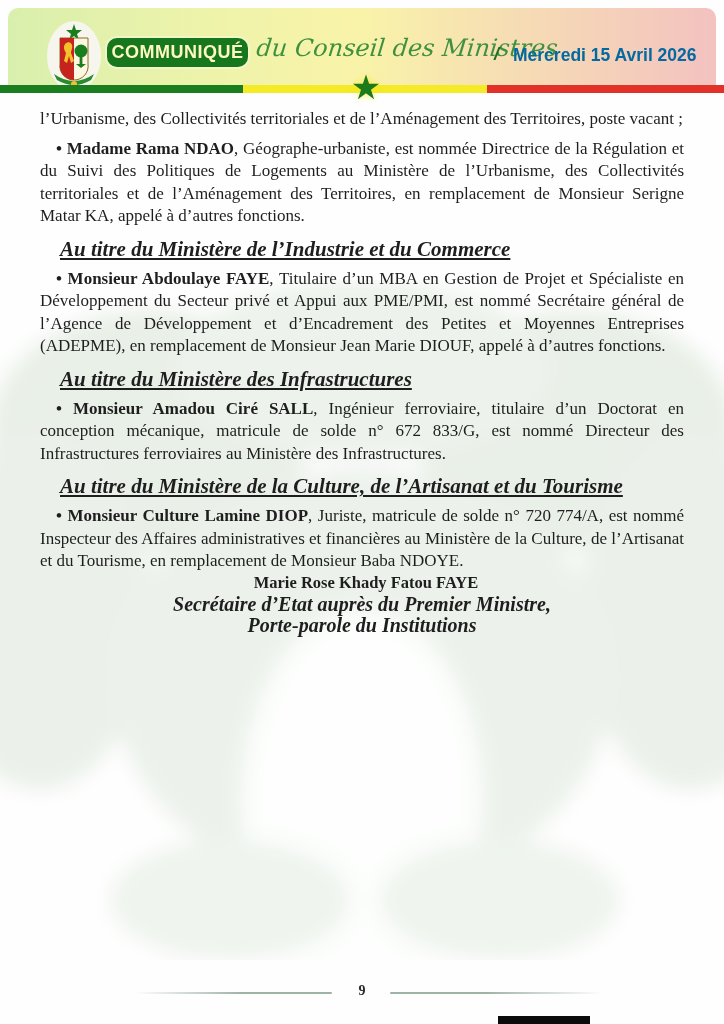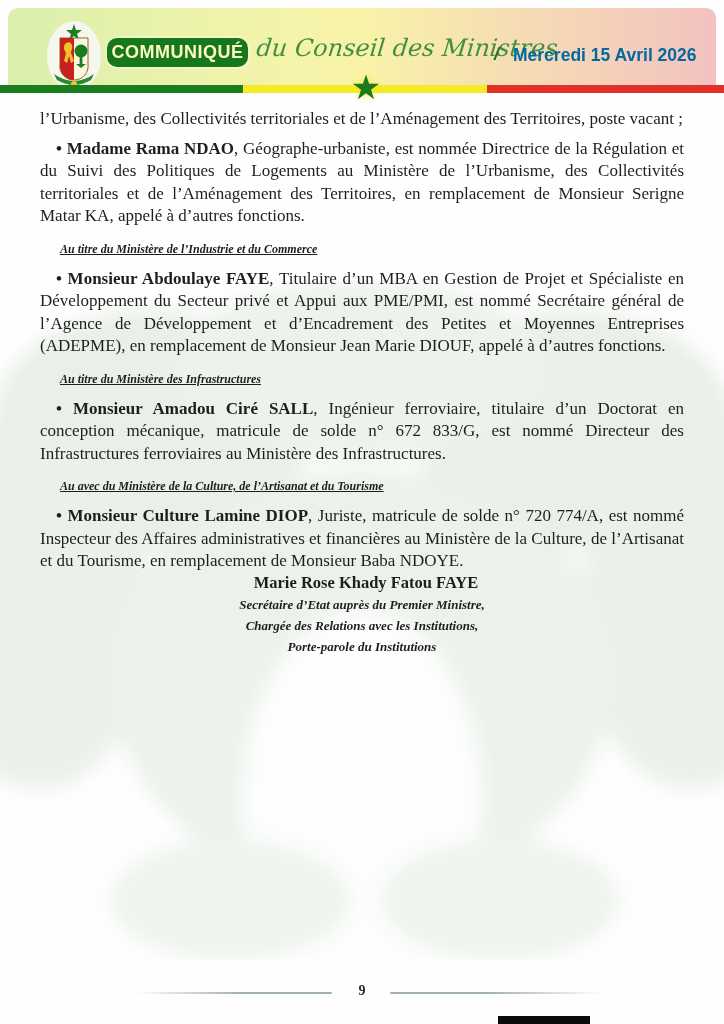--- a/index.html
+++ b/index.html
@@ -43,27 +43,27 @@
     position:absolute;left:344px;top:68px;width:44px;height:40px;z-index:3;
     font-size:34px;line-height:40px;text-align:center;color:#1c7a1c;
     text-shadow:0 0 6px rgba(244,234,37,.9);
   }
   
   .content{position:absolute;left:40px;top:108px;width:644px;z-index:1;}
   .content p{margin:0 0 7px 0;font-size:17px;line-height:22.5px;text-align:justify;}
   .content p.bullet{text-indent:16px;}
   .content .blt{font-weight:bold;}
   .heading{
-    margin:10px 0 8px 20px;font-size:12px;line-height:22px;font-weight:bold;font-style:italic;
+    margin:10px 0 8px 20px;font-size:21px;line-height:22px;font-weight:bold;font-style:italic;
     text-decoration:underline;width:fit-content;
   }
   
   .signature{position:absolute;left:0;top:572px;width:724px;text-align:center;z-index:1;}
   .sig-name{font-weight:bold;font-size:16.5px;line-height:21px;margin-bottom:1px;padding-left:8px;}
-  .sig-line{font-weight:bold;font-style:italic;font-size:13px;line-height:21px;}
+  .sig-line{font-weight:bold;font-style:italic;font-size:20px;line-height:21px;}
   
   .footer{position:absolute;left:0;top:980px;width:724px;height:44px;z-index:2;}
   .pg-line{position:absolute;top:12px;height:2px;border-radius:1px;}
   .pg-line.left{left:135px;width:197px;background:linear-gradient(to right,rgba(160,178,166,0),#9fb2a6 55%,#9fb2a6);}
   .pg-line.right{left:390px;width:212px;background:linear-gradient(to left,rgba(160,178,166,0),#9fb2a6 55%,#9fb2a6);}
   .pg-num{
     position:absolute;left:0;top:3px;width:724px;text-align:center;
     font-size:14px;font-weight:bold;color:#2a2a2a;font-family:"Liberation Serif",serif;
   }
   .black-bar{position:absolute;left:498px;top:36px;width:92px;height:8px;background:#0b0b0b;}
@@ -132,30 +132,29 @@
     <p class="bullet"><span class="blt">•</span> <strong>Madame Rama NDAO</strong><span>, Géographe-urbaniste, est nommée Directrice de la Régulation et du Suivi des Politiques de Logements au Ministère de l’Urbanisme, des Collectivités territoriales et de l’Aménagement des Territoires, en remplacement de Monsieur Serigne Matar KA, appelé à d’autres fonctions.</span></p>
 
     <div class="heading">Au titre du Ministère de l’Industrie et du Commerce</div>
 
     <p class="bullet"><span class="blt">•</span> <strong>Monsieur Abdoulaye FAYE</strong><span>, Titulaire d’un MBA en Gestion de Projet et Spécialiste en Développement du Secteur privé et Appui aux PME/PMI, est nommé Secrétaire général de l’Agence de Développement et d’Encadrement des Petites et Moyennes Entreprises (ADEPME), en remplacement de Monsieur Jean Marie DIOUF, appelé à d’autres fonctions.</span></p>
 
     <div class="heading">Au titre du Ministère des Infrastructures</div>
 
     <p class="bullet"><span class="blt">•</span> <strong>Monsieur Amadou Ciré SALL</strong><span>, Ingénieur ferroviaire, titulaire d’un Doctorat en conception mécanique, matricule de solde n° 672 833/G, est nommé Directeur des Infrastructures ferroviaires au Ministère des Infrastructures.</span></p>
 
-    <div class="heading">Au avec du Ministère de la Culture, de l’Artisanat et du Tourisme</div>
+    <div class="heading">Au titre du Ministère de la Culture, de l’Artisanat et du Tourisme</div>
 
     <p class="bullet"><span class="blt">•</span> <strong>Monsieur Culture Lamine DIOP</strong><span>, Juriste, matricule de solde n° 720 774/A, est nommé Inspecteur des Affaires administratives et financières au Ministère de la Culture, de l’Artisanat et du Tourisme, en remplacement de Monsieur Baba NDOYE.</span></p>
 
   </div>
 
   <div class="signature">
     <div class="sig-name">Marie Rose Khady Fatou FAYE</div>
     <div class="sig-line">Secrétaire d’Etat auprès du Premier Ministre,</div>
-    <div class="sig-line">Chargée des Relations avec les Institutions,</div>
     <div class="sig-line">Porte-parole du Institutions</div>
   </div>
 
   <div class="footer">
     <div class="pg-line left"></div>
     <div class="pg-line right"></div>
     <div class="pg-num">9</div>
     <div class="black-bar"></div>
   </div>
 

